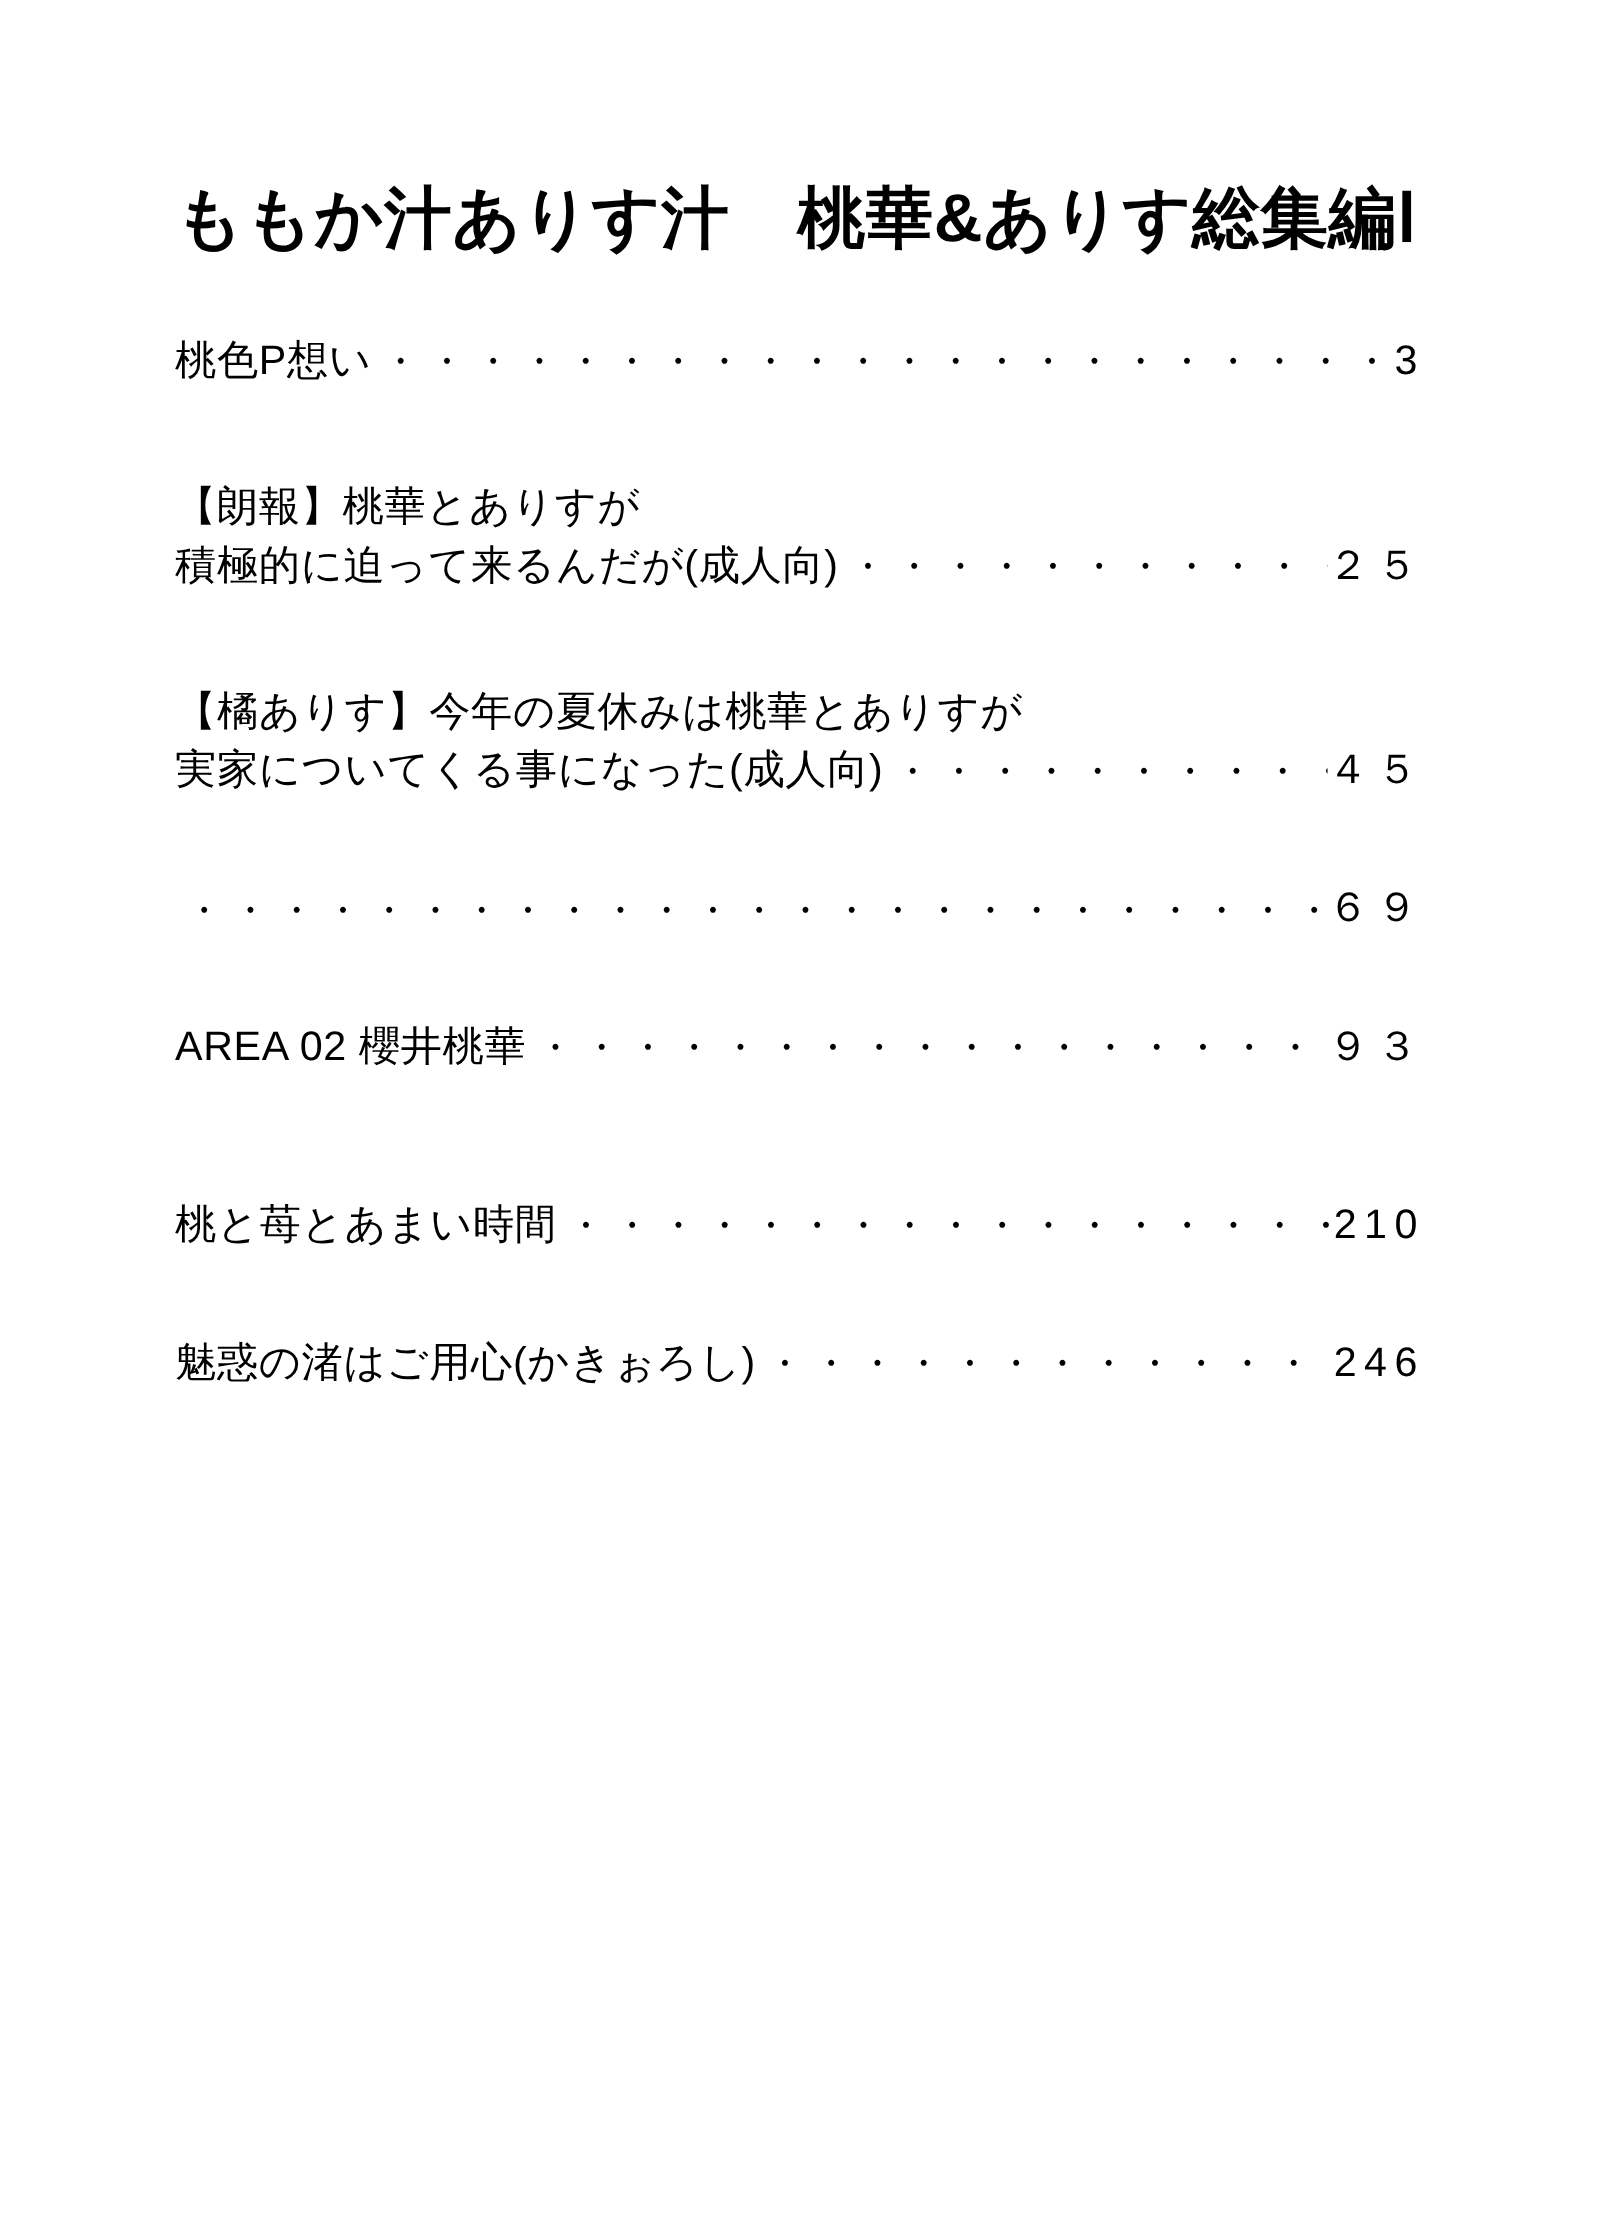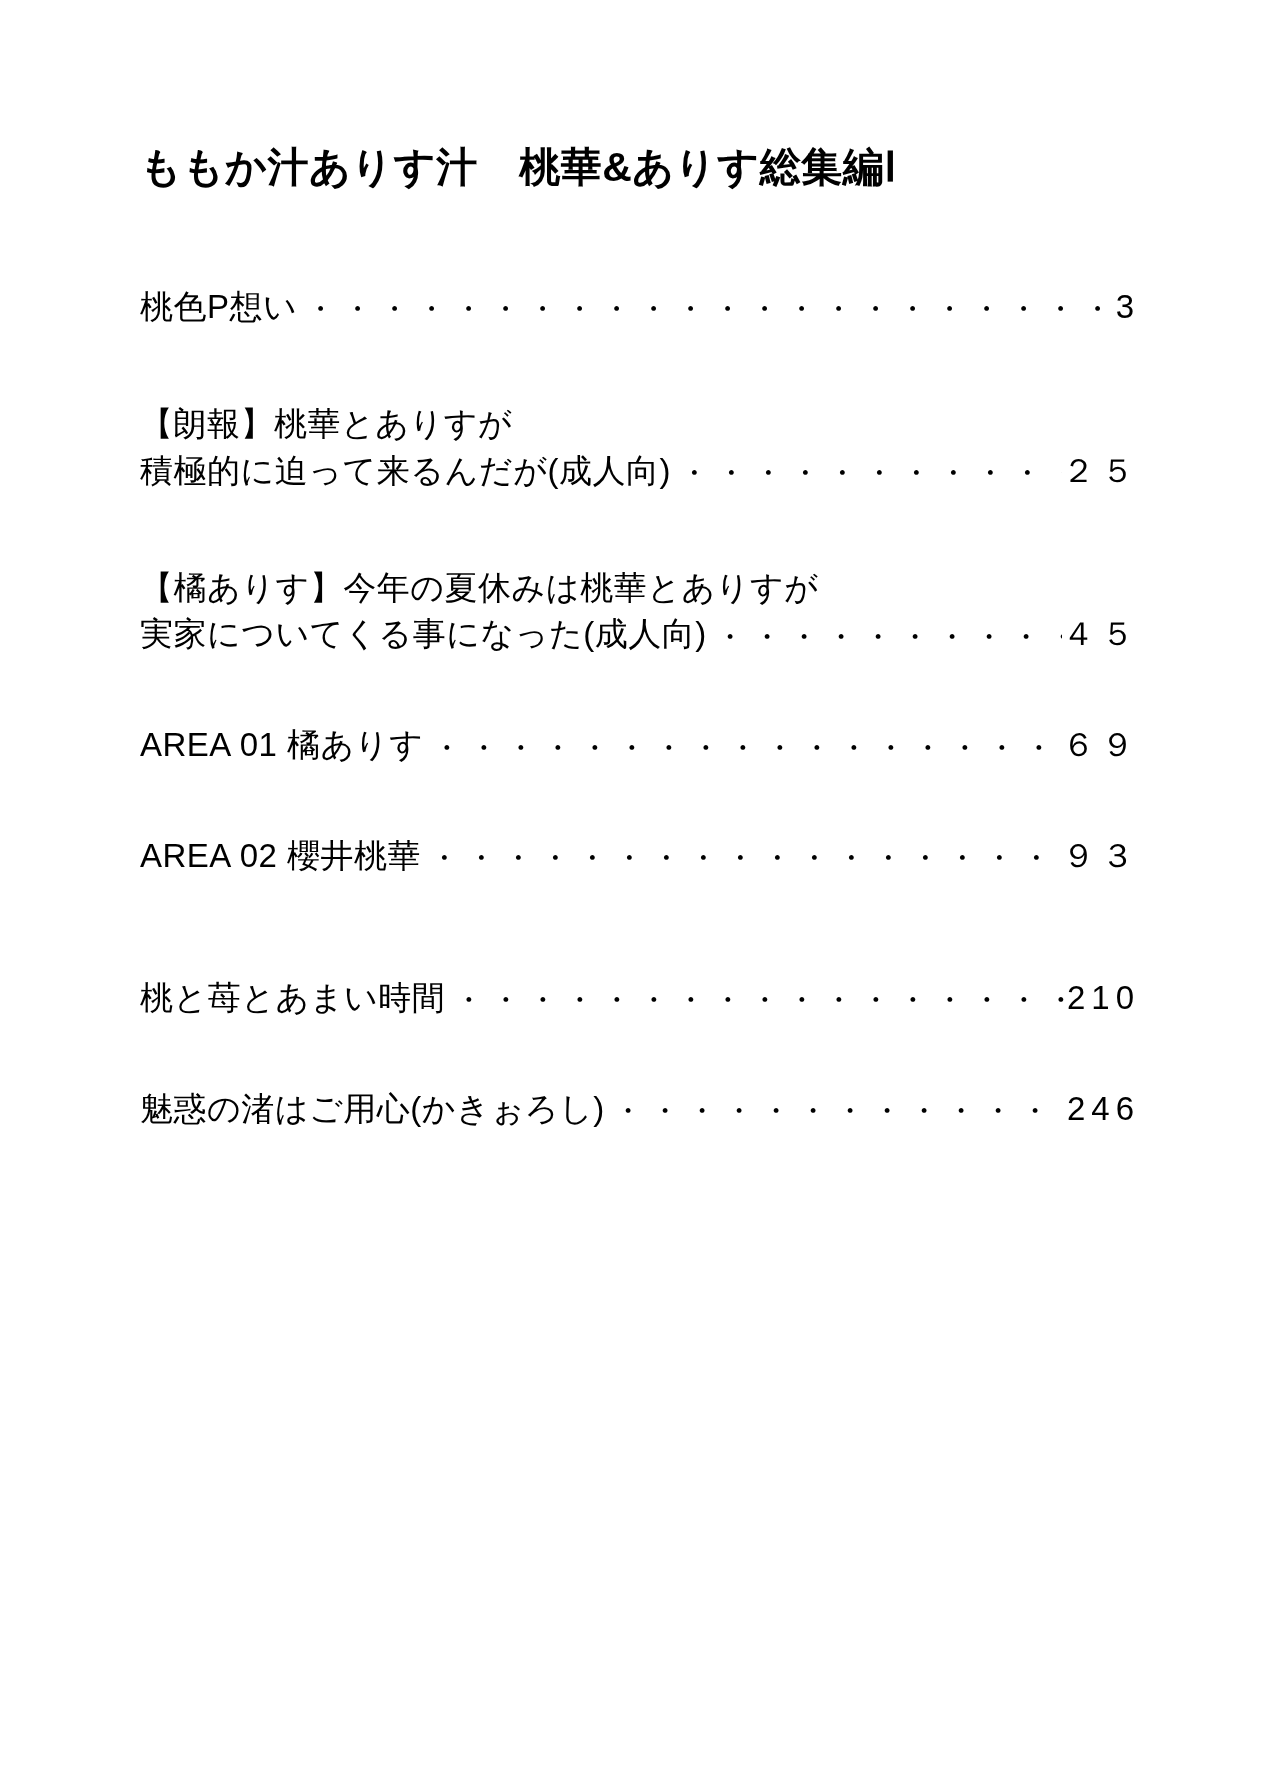--- a/index.html
+++ b/index.html
@@ -20,30 +20,30 @@
     left: 0;
     top: 0;
     width: 1280px;
     height: 1791px;
     background: #ffffff;
   }
   .doc-title {
     position: absolute;
     left: 140px;
     top: 143px;
-    font-size: 41px;
+    font-size: 54px;
     font-weight: bold;
     letter-spacing: 0.5px;
     white-space: pre;
     line-height: 1.2;
   }
   .toc {
     position: absolute;
     left: 140px;
-    top: 284px;
+    top: 265px;
     width: 1000px;
   }
   .toc-entry {
     margin-bottom: 42px;
   }
   .entry-line {
     display: flex;
     align-items: flex-end;
     font-size: 33px;
     line-height: 1.42;
@@ -115,21 +115,20 @@
       </div>
       <div class="entry-line">
         <span class="entry-title">実家についてくる事になった(成人向)</span>
         <span class="dots">・・・・・・・・・・・・・・・・・・・・・・・・・・・・・・・・・・・・・・・・・・・・・・・・・・・・・・・・・・・・・・・・</span>
         <span class="page-num">４５</span>
       </div>
     </div>
 
     <div class="toc-entry e4">
       <div class="entry-line">
-        <span class="entry-title">AREA 01 橘ありす</span>
         <span class="dots">・・・・・・・・・・・・・・・・・・・・・・・・・・・・・・・・・・・・・・・・・・・・・・・・・・・・・・・・・・・・・・・・</span>
         <span class="page-num">６９</span>
       </div>
     </div>
 
     <div class="toc-entry e5">
       <div class="entry-line">
         <span class="entry-title">AREA 02 櫻井桃華</span>
         <span class="dots">・・・・・・・・・・・・・・・・・・・・・・・・・・・・・・・・・・・・・・・・・・・・・・・・・・・・・・・・・・・・・・・・</span>
         <span class="page-num">９３</span>

